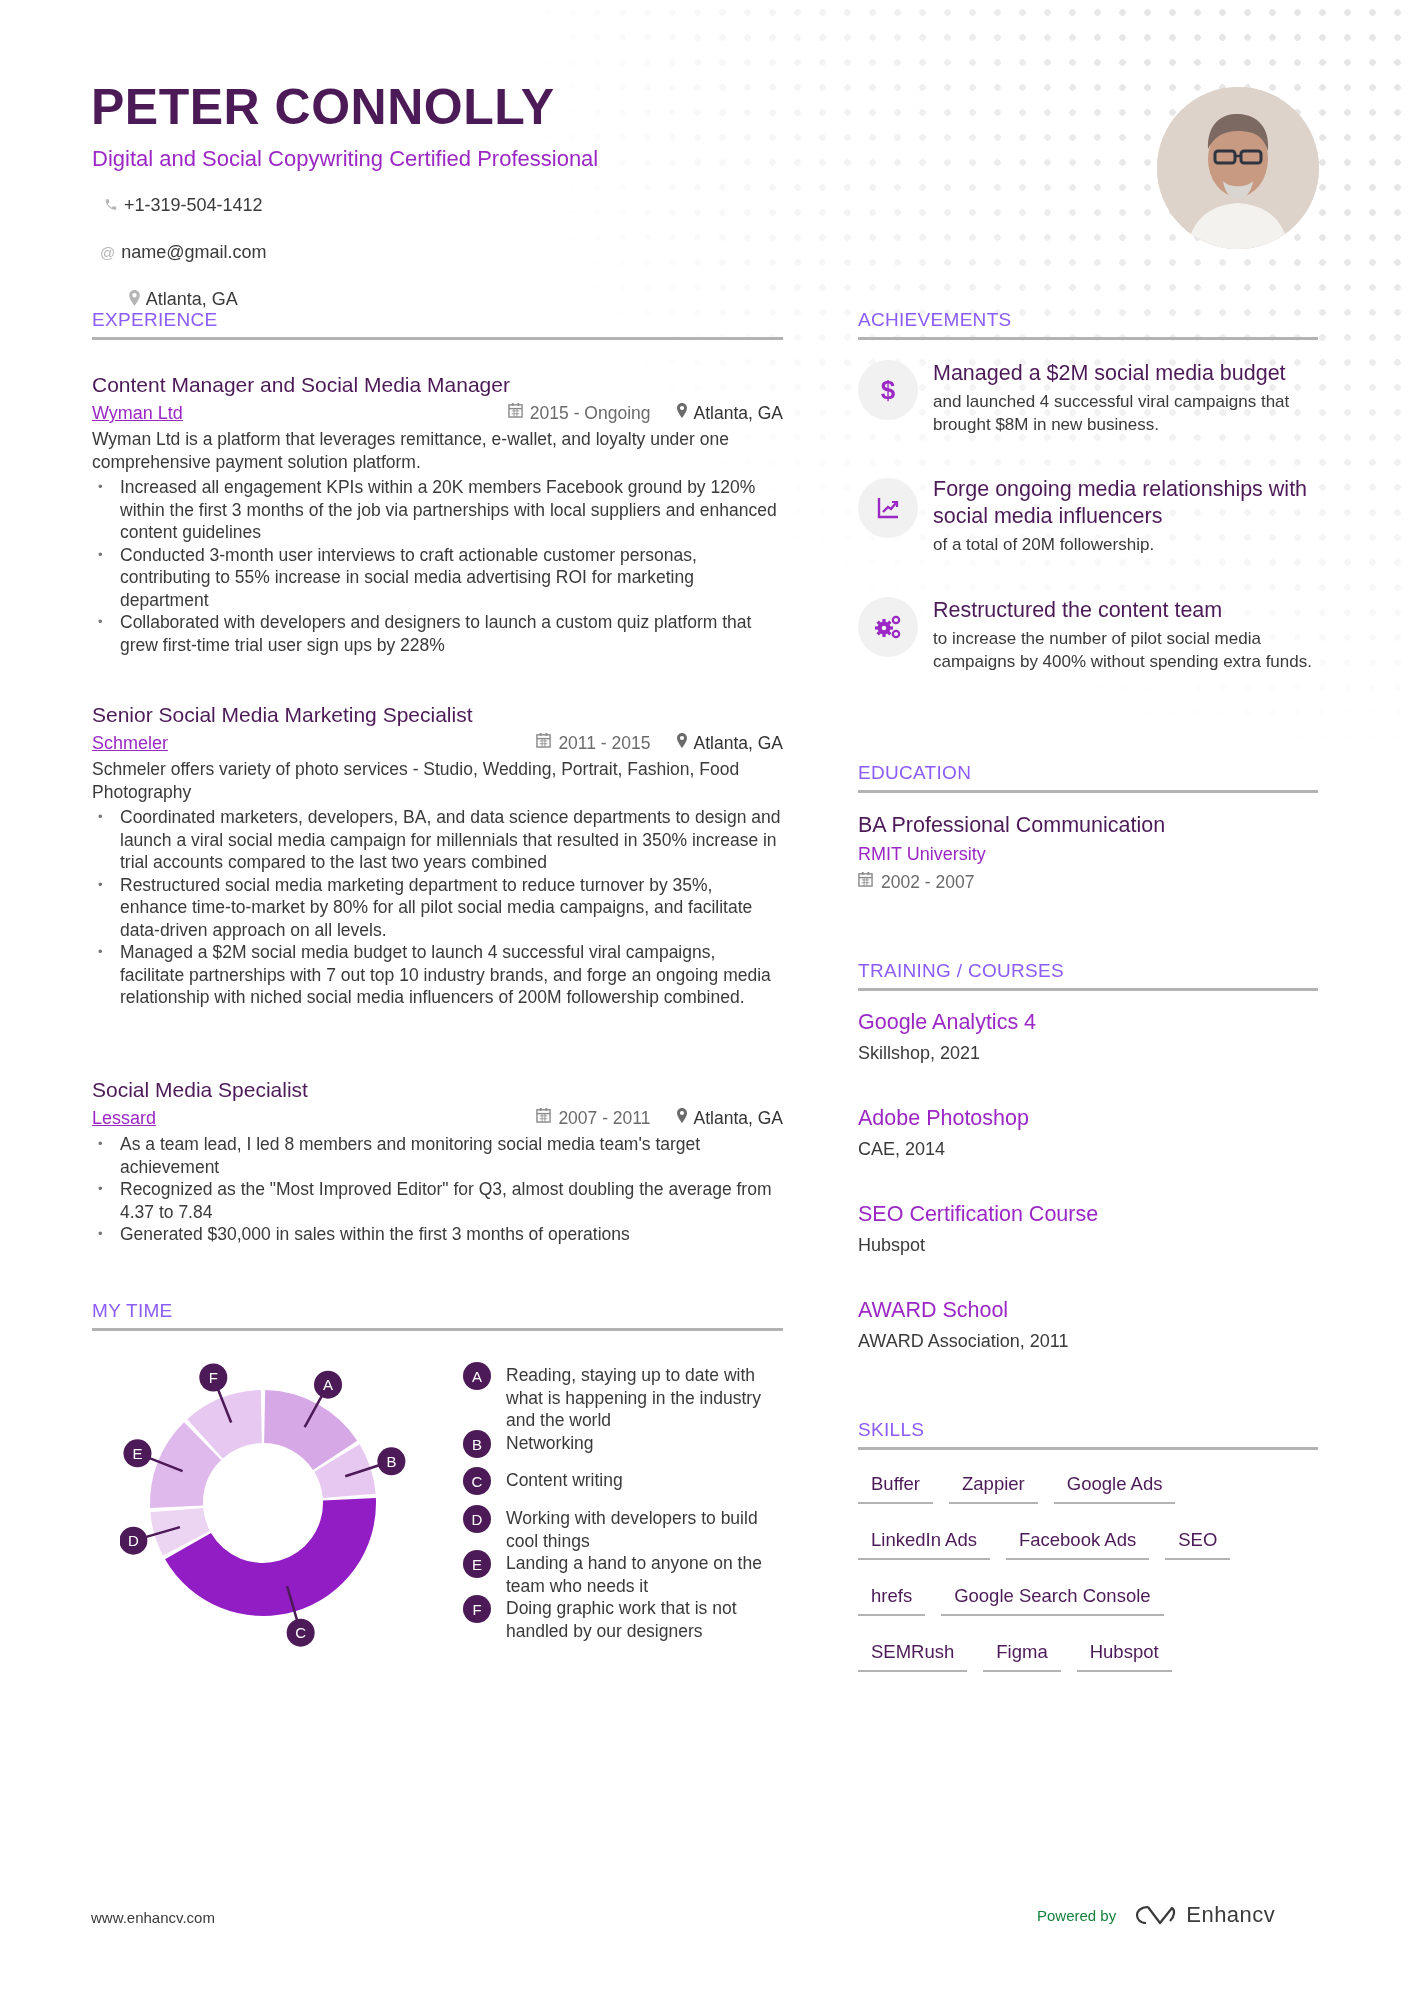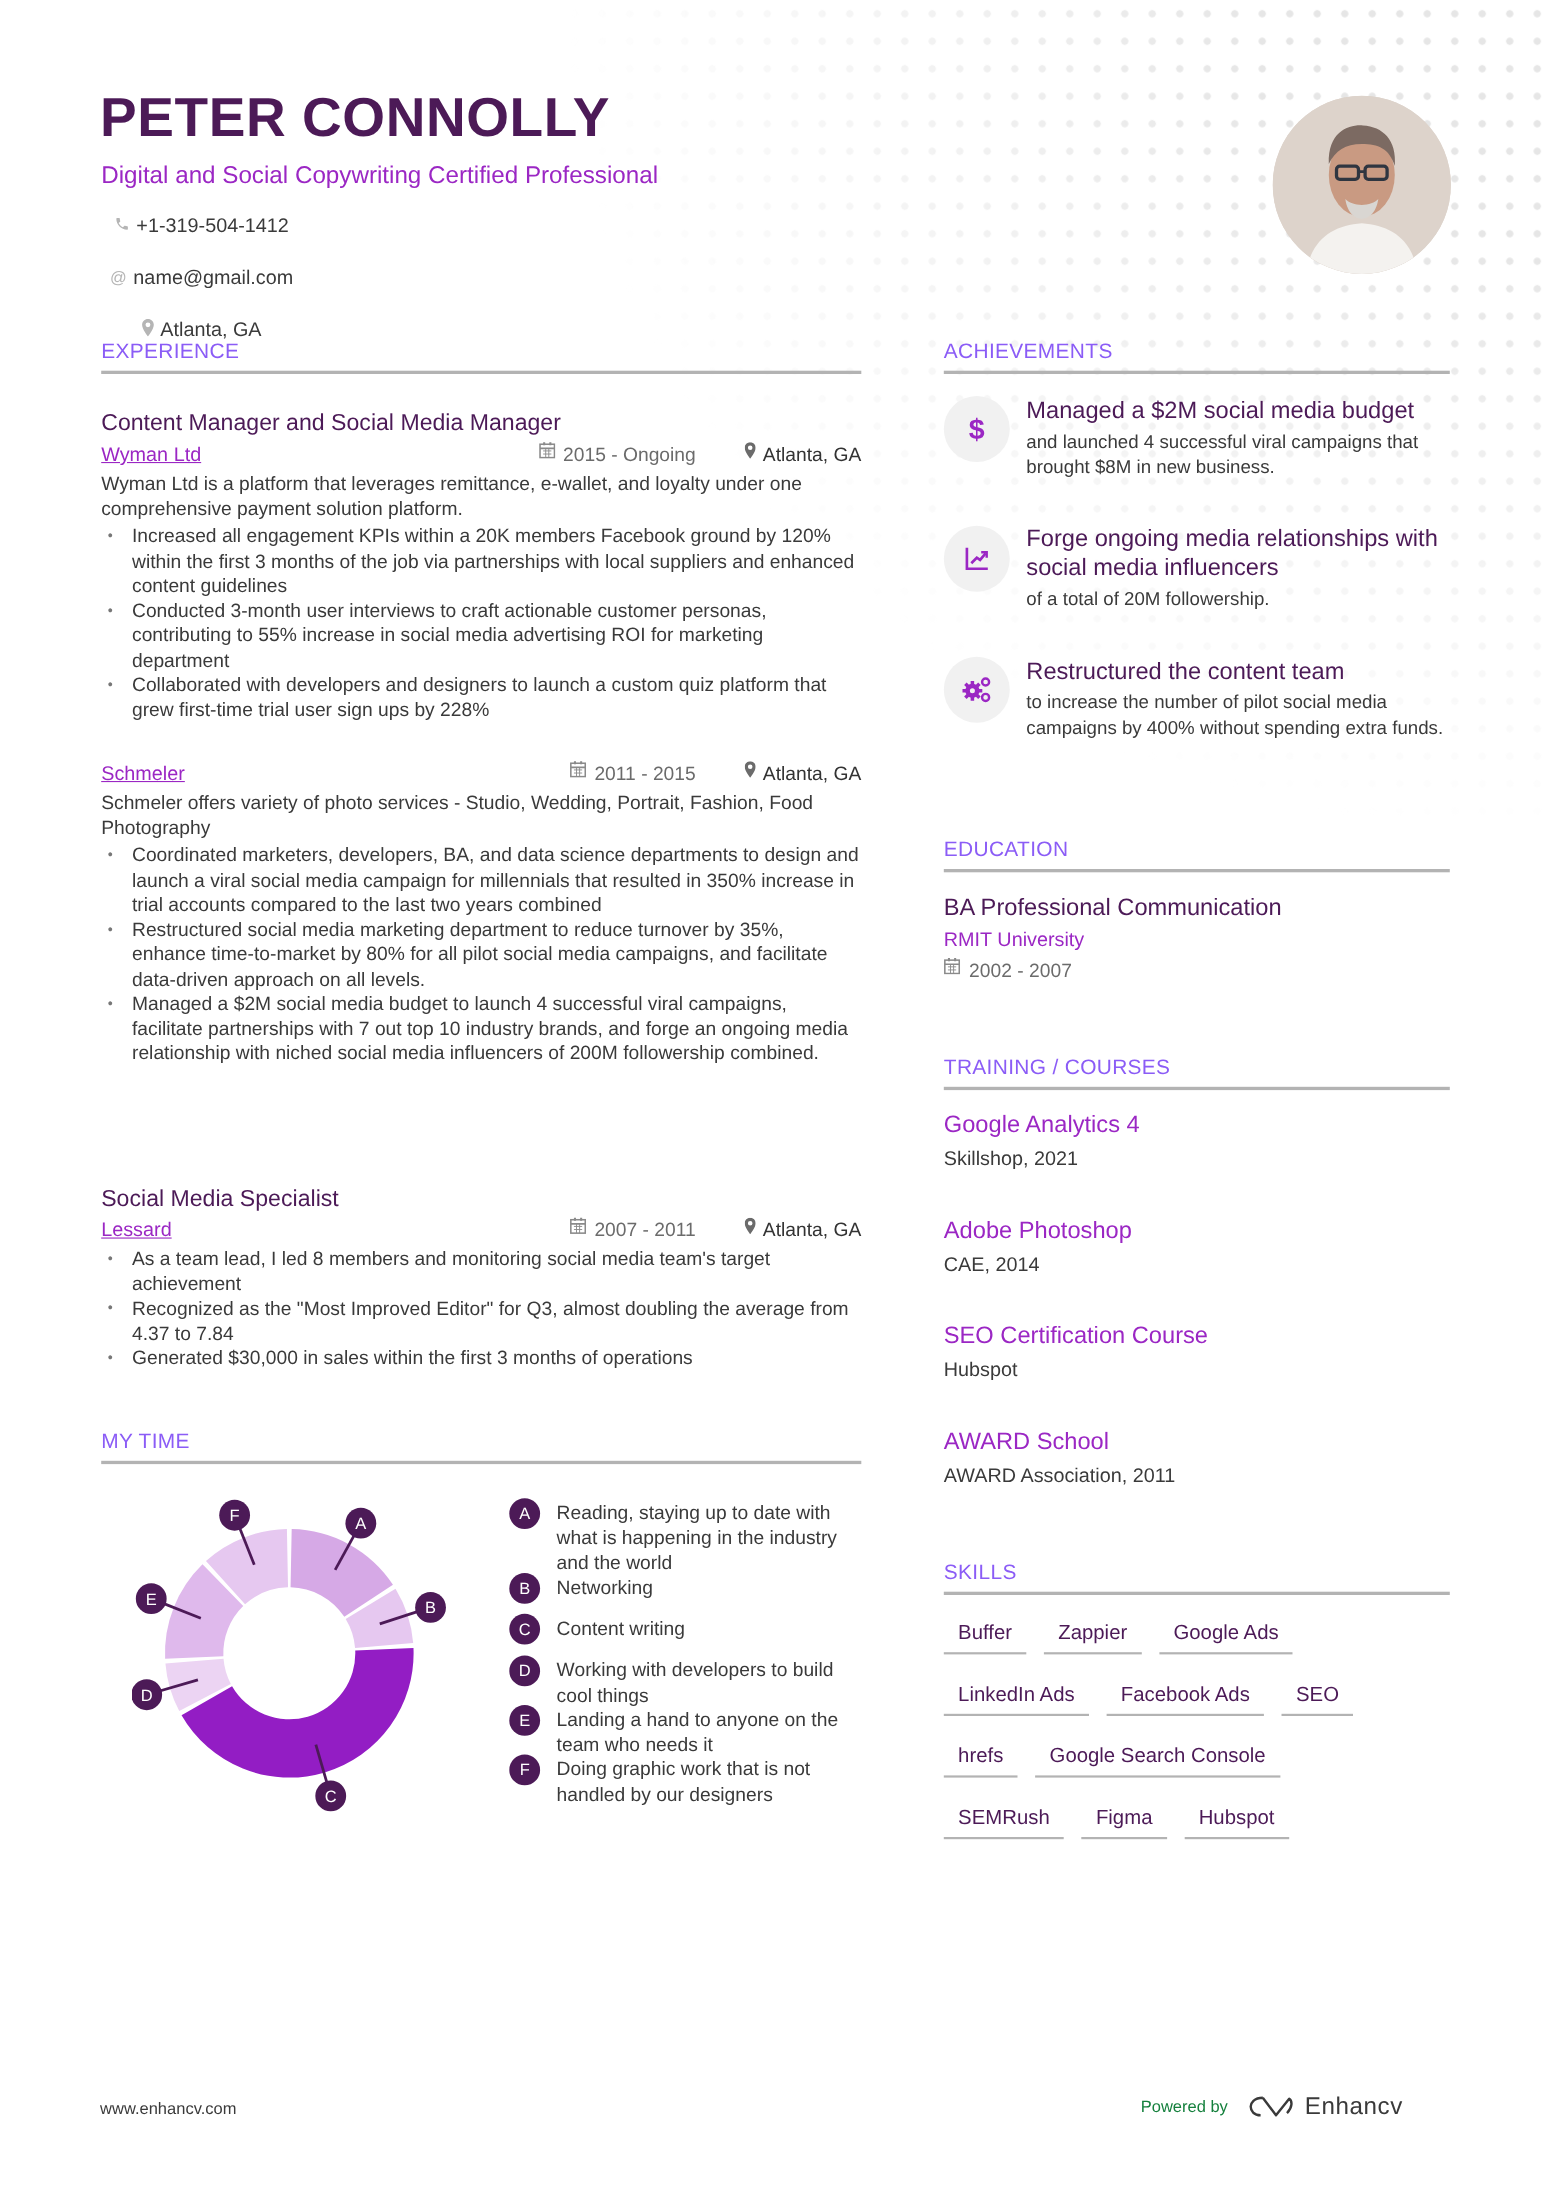--- a/index.html
+++ b/index.html
@@ -26,21 +26,21 @@
   .photo { left: 1157px; top: 87px; width: 162px; height: 162px; border-radius: 50%; overflow: hidden; background: #ddd3cb; }
 
   
   .sec-head { font-size: 19px; color: #8b5cf6; letter-spacing: 0.3px; text-transform: uppercase; padding-bottom: 6px; border-bottom: 3px solid #b3b3b3; }
 
   
   .left-col { left: 92px; width: 691px; }
   .exp-title { font-size: 21px; color: #4c1a57; line-height: 28px; margin-top: 12px; }
   .exp-meta { display: flex; justify-content: space-between; align-items: center; margin-top: 2px; line-height: 24px; }
   .exp-company { font-size: 18px; color: #9b27c4; text-decoration: underline; }
-  .exp-right { display: flex; gap: 44px; font-size: 17.5px; align-items: center; }
+  .exp-right { display: flex; gap: 26px; font-size: 17.5px; align-items: center; }
   .exp-date { color: #6b6b6b; display: flex; gap: 7px; align-items: center; }
   .exp-loc { color: #333; display: flex; gap: 7px; align-items: center; }
   .mini-icon { color: #8a8a8a; font-size: 15px; }
   .exp-desc { font-size: 17.5px; color: #3a3a3a; line-height: 22.5px; margin-top: 3px; }
   .exp-bullets { list-style: none; margin-top: 3px; }
   .exp-bullets li { position: relative; padding-left: 28px; font-size: 17.5px; line-height: 22.5px; color: #3a3a3a; }
   .exp-bullets li::before { content: "•"; position: absolute; left: 6px; top: 0; color: #777; font-size: 13px; }
 
   
   .donut-wrap { left: 120px; top: 1360px; width: 300px; height: 300px; }
@@ -142,20 +142,21 @@
   </div>
   <div class="exp-desc">Wyman Ltd is a platform that leverages remittance, e-wallet, and loyalty under one comprehensive payment solution platform.</div>
   <ul class="exp-bullets">
     <li>Increased all engagement KPIs within a 20K members Facebook ground by 120% within the first 3 months of the job via partnerships with local suppliers and enhanced content guidelines</li>
     <li>Conducted 3-month user interviews to craft actionable customer personas, contributing to 55% increase in social media advertising ROI for marketing department</li>
     <li>Collaborated with developers and designers to launch a custom quiz platform that grew first-time trial user sign ups by 228%</li>
   </ul>
 </div>
 
 <div class="abs left-col" style="top:689px;">
+  <div class="exp-title">Senior Social Media Marketing Specialist</div>
   <div class="exp-meta">
     <span class="exp-company">Schmeler</span>
     <div class="exp-right">
       <span class="exp-date">
         <span class="mini-icon"><svg width="15" height="16" viewBox="0 0 16 17">
               <rect x="1" y="3" width="14" height="13" fill="none" stroke="#8a8a8a" stroke-width="1.5"></rect>
               <line x1="1" y1="7" x2="15" y2="7" stroke="#8a8a8a" stroke-width="1.5"></line>
               <line x1="5" y1="1" x2="5" y2="4" stroke="#8a8a8a" stroke-width="2"></line>
               <line x1="11" y1="1" x2="11" y2="4" stroke="#8a8a8a" stroke-width="2"></line>
               <path d="M4 9.5h8M4 12.5h8M6.5 7v9M9.5 7v9" stroke="#8a8a8a" stroke-width="0.9"></path>

